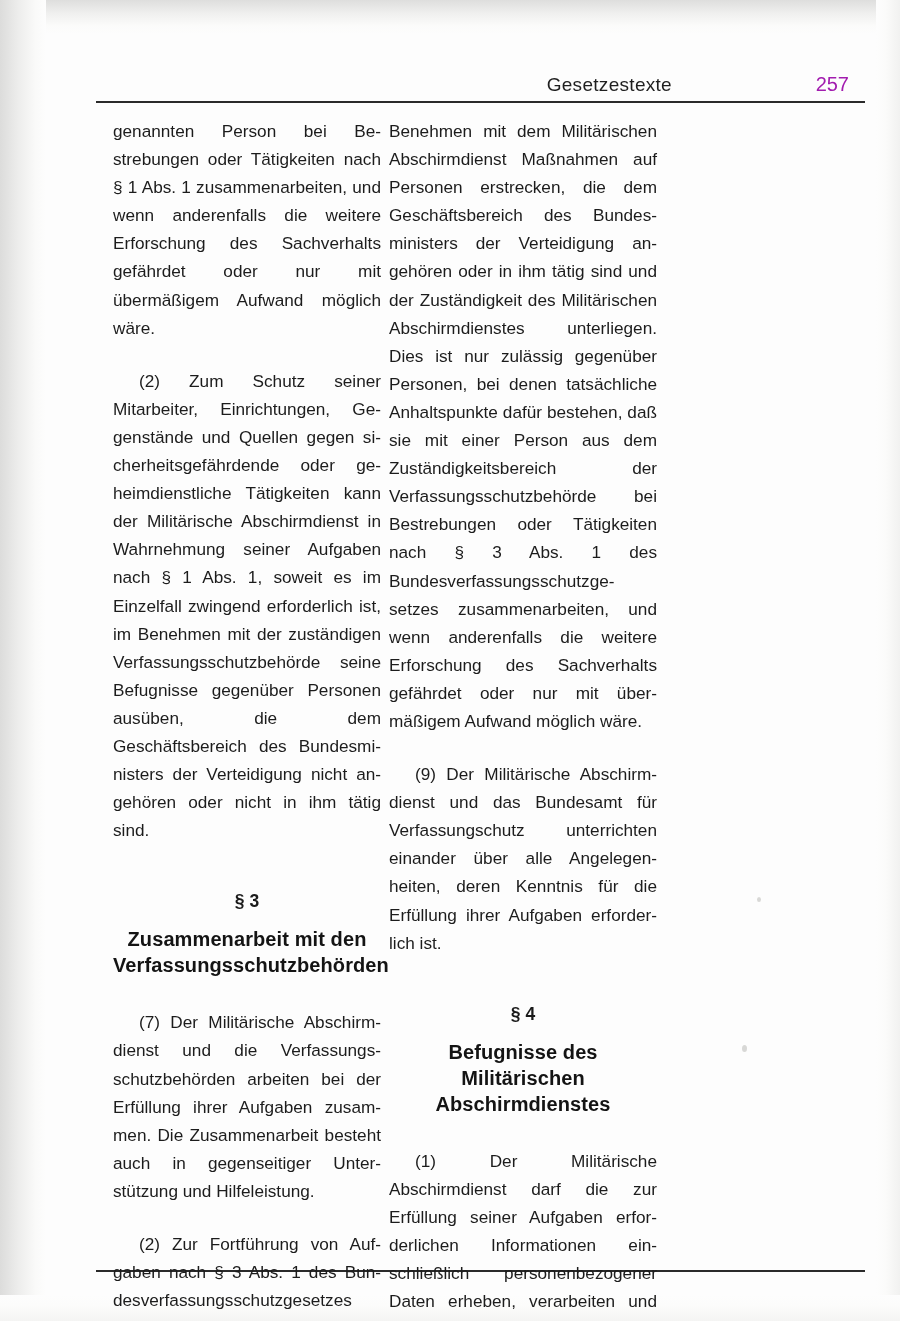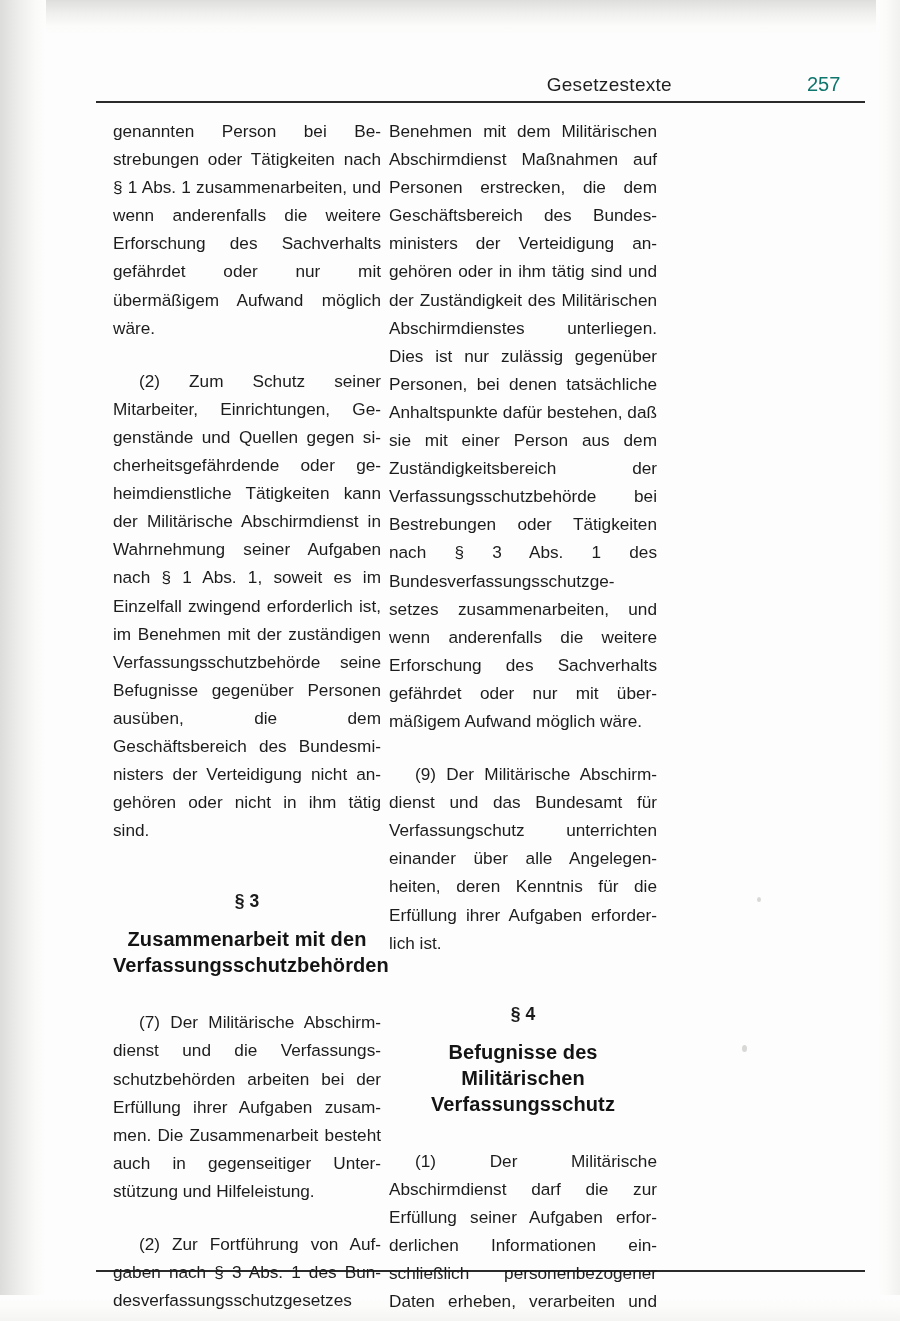--- a/index.html
+++ b/index.html
@@ -63,23 +63,23 @@
     justify-content: flex-end;
   }
   .header-title {
     font-size: 19px;
     letter-spacing: 0.3px;
     color: #1f1f1f;
     margin-right: 135px;
   }
   .header-pageno {
     font-size: 20px;
-    color: #0f766e;
+    color: #a21caf;
     min-width: 42px;
-    text-align: left;
+    text-align: right;
   }
 
   .rule {
     position: absolute;
     left: 96px;
     width: 769px;
     height: 0;
     border-top: 2px solid #2a2a2a;
   }
   .rule-top { top: 101px; }
@@ -182,21 +182,21 @@
     </div>
 
     <div class="column">
       <p class="para">Benehmen mit dem Militärischen Abschirmdienst Maßnahmen auf Personen erstrecken, die dem Geschäftsbereich des Bundes­ministers der Verteidigung an­gehören oder in ihm tätig sind und der Zuständigkeit des Militäri­schen Abschirmdienstes unterlie­gen. Dies ist nur zulässig gegen­über Personen, bei denen tat­sächliche Anhaltspunkte dafür bestehen, daß sie mit einer Person aus dem Zuständigkeits­bereich der Verfassungsschutz­behörde bei Bestrebungen oder Tätigkeiten nach § 3 Abs. 1 des Bundesverfassungsschutzge­setzes zusammenarbeiten, und wenn anderenfalls die weitere Erforschung des Sachverhalts gefährdet oder nur mit über­mäßigem Aufwand möglich wäre.</p>
       <p class="para indent">(9) Der Militärische Abschirm­dienst und das Bundesamt für Verfassungschutz unterrichten einander über alle Angelegen­heiten, deren Kenntnis für die Erfüllung ihrer Aufgaben erforder­lich ist.</p>
 
       <div class="section-head">
         <div class="section-symbol">§ 4</div>
         <div class="section-title">
           <div>Befugnisse des Militärischen</div>
-          <div>Verfassungsschutz</div>
+          <div>Abschirmdienstes</div>
         </div>
       </div>
 
       <p class="para indent">(1) Der Militärische Abschirmdienst darf die zur Erfüllung seiner Aufgaben erfor­derlichen Informationen ein­schließlich personenbezogener Daten erheben, verarbeiten und nutzen nach § 8 des Bundesver­fassungsschutzgesetzes, soweit nicht die anzuwendenden Be­stimmungen des Bundesdaten-</p>
     </div>
 
   </div>
 </div>
 
 </body></html>

